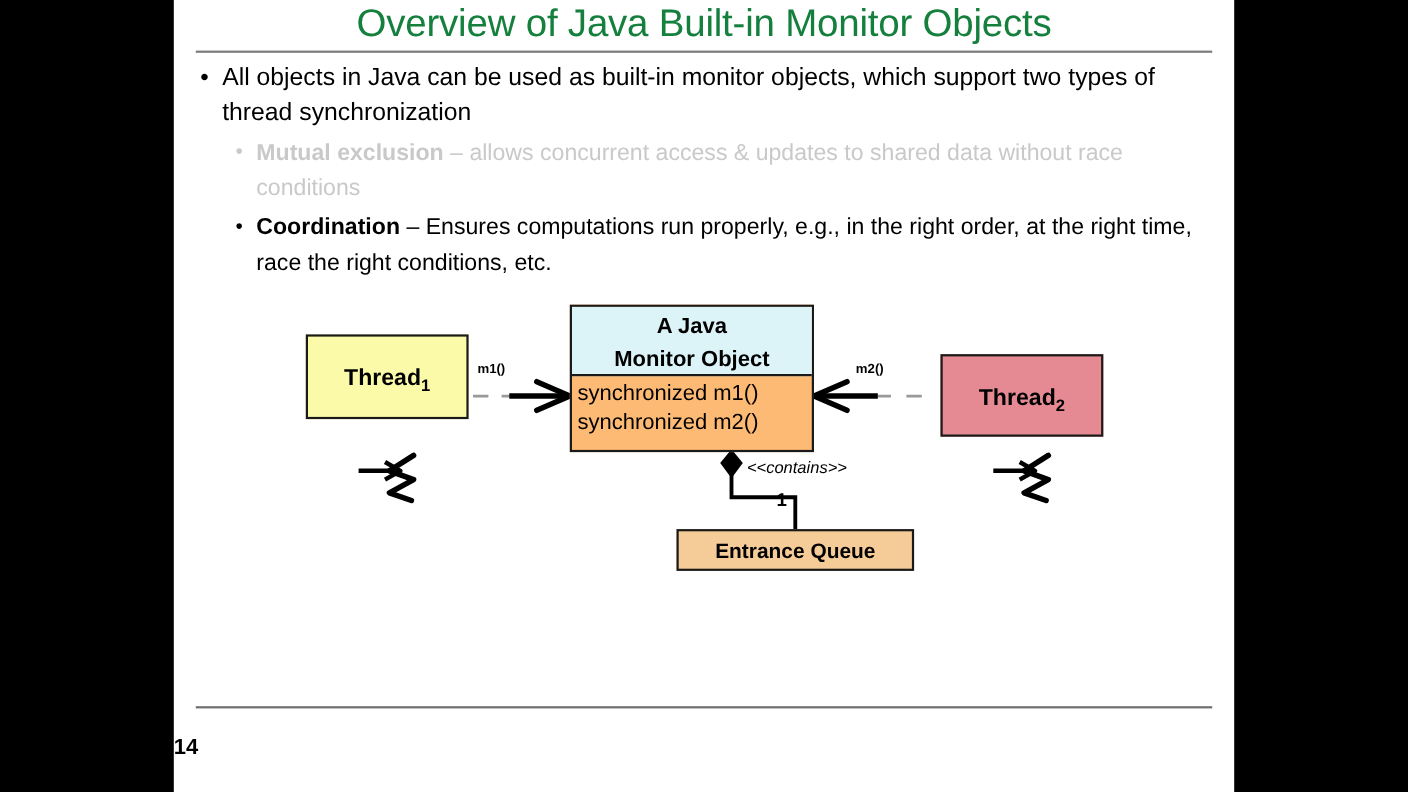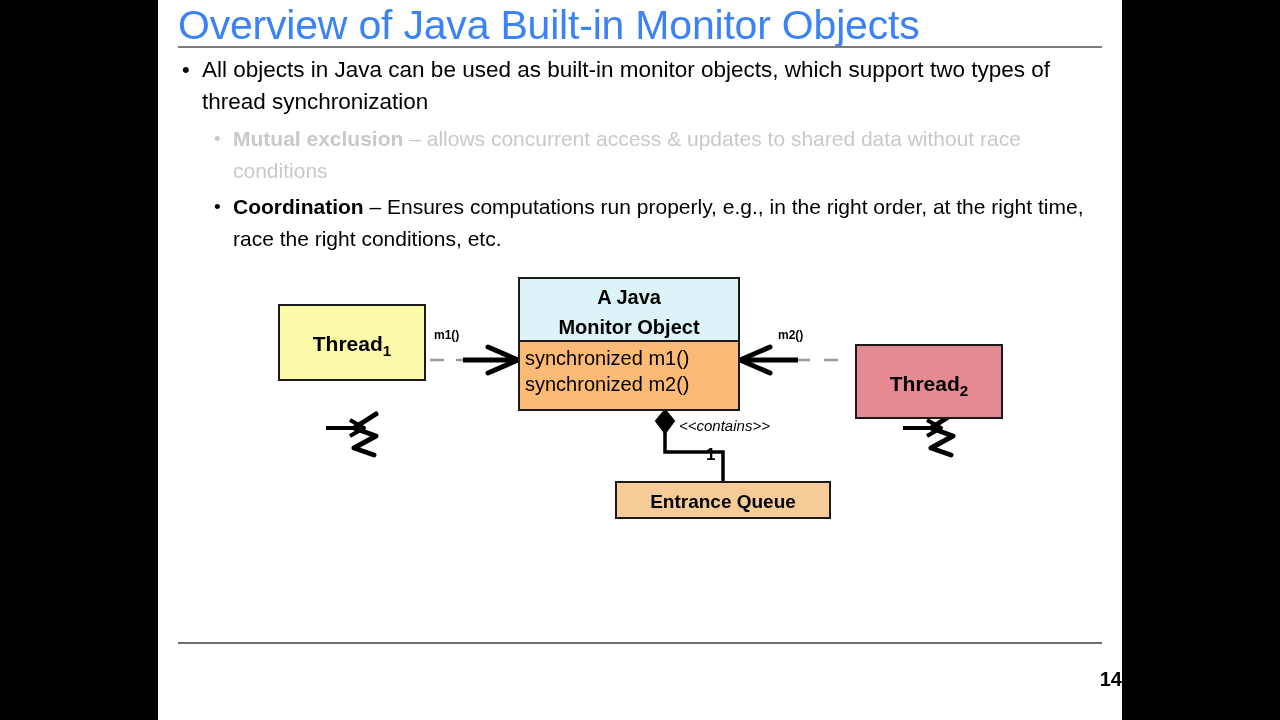--- a/index.html
+++ b/index.html
@@ -28,22 +28,23 @@
     background: #ffffff;
     overflow: hidden;
   }
 
   
   .slide-title {
     position: absolute;
     left: 20px;
     top: 2px;
     width: 924px;
-    color: #3b82f6;
-    font-size: 41px;
+    text-align: center;
+    color: #15803d;
+    font-size: 35px;
     font-weight: normal;
     font-family: "Liberation Sans", sans-serif;
     letter-spacing: -0.2px;
     white-space: nowrap;
   }
   .title-rule {
     position: absolute;
     left: 20px;
     top: 46px;
     width: 924px;
@@ -120,21 +121,20 @@
     font-size: 21px;
   }
   #thread2-box {
     left: 697px;
     top: 322px;
     width: 148px;
     height: 75px;
     background: #e58a93;
     line-height: 75px;
     font-size: 21px;
-    margin-top: 22px;
   }
   #monitor-box {
     left: 360px;
     top: 277px;
     width: 222px;
     height: 134px;
     background: #fdba74;
     padding: 0;
   }
   #monitor-head {
@@ -193,21 +193,21 @@
     top: 642px;
     width: 924px;
     height: 2px;
     background: #6e6e6e;
   }
   .page-number {
     position: absolute;
     left: 0px;
     top: 668px;
     width: 964px;
-    text-align: right;
+    text-align: left;
     font-size: 20px;
     font-weight: bold;
     color: #000000;
   }
 </style>
 </head>
 <body>
 
 <div id="stage">
   <div id="slide">

